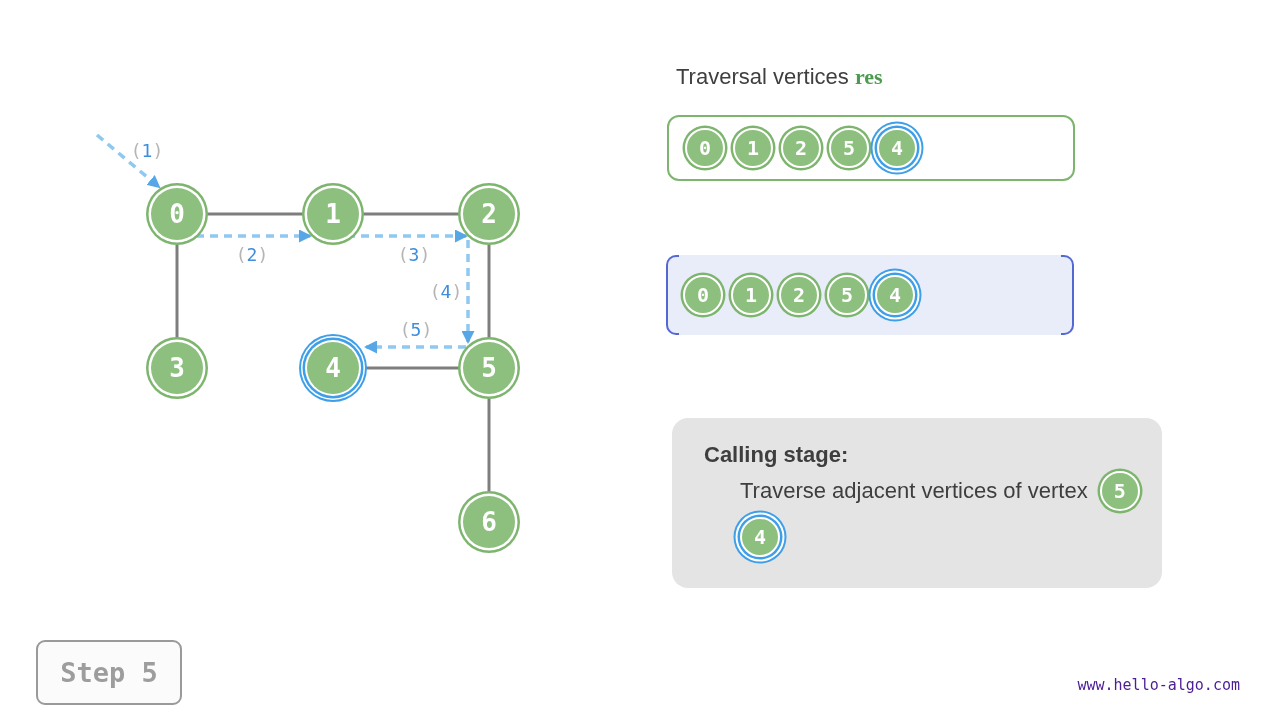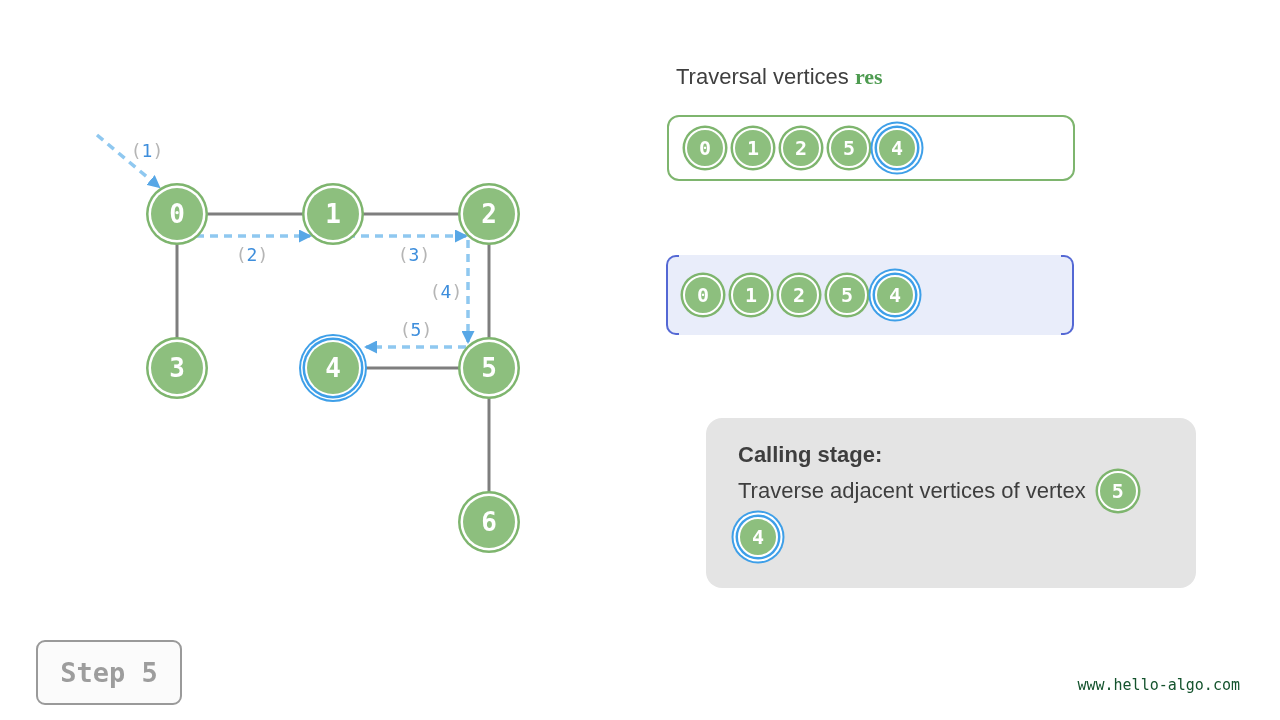--- a/index.html
+++ b/index.html
@@ -31,35 +31,35 @@
   
   .visited-box{position:absolute;left:666px;top:255px;width:408px;height:80px;box-sizing:border-box;
                background:var(--visited-bg);border-radius:10px;
                display:flex;align-items:center;}
   .visited-box .circles{display:flex;align-items:center;gap:8px;padding-left:17px;}
   .bracket{position:absolute;top:0;bottom:0;width:13px;box-sizing:border-box;}
   .bracket.left{left:0;border:2.5px solid var(--bracket);border-right:none;border-radius:10px 0 0 10px;}
   .bracket.right{right:0;border:2.5px solid var(--bracket);border-left:none;border-radius:0 10px 10px 0;}
 
   
-  .calling-box{position:absolute;left:706px;top:418px;width:490px;height:170px;box-sizing:border-box;
+  .calling-box{position:absolute;left:672px;top:418px;width:490px;height:170px;box-sizing:border-box;
                background:#E4E4E4;border-radius:16px;padding:24px 12px 0 32px;color:#3E3E3E;}
   .c-title{font-weight:bold;font-size:22px;line-height:26px;}
-  .c-row{display:flex;align-items:center;gap:12px;height:46px;font-size:22px;}
+  .c-row{display:flex;align-items:center;gap:12px;height:46px;font-size:22px;margin-left:36px;}
   .c-row:first-of-type{margin-top:12px;}
 
   
   .step-badge{position:absolute;left:36px;top:640px;width:146px;height:65px;box-sizing:border-box;
               border:2px solid #9A9A9A;border-radius:9px;background:#FBFBFB;
               display:flex;align-items:center;justify-content:center;
               font-family:"DejaVu Sans Mono", monospace;font-weight:bold;font-size:27px;color:#9D9D9D;}
 
   
   .watermark{position:absolute;right:40px;top:676px;
-             font-family:"DejaVu Sans Mono", monospace;font-size:15px;color:#14532d;}
+             font-family:"DejaVu Sans Mono", monospace;font-size:15px;color:#4c1d95;}
 </style>
 </head>
 <body>
 
 <div class="canvas">
 
   <svg id="graph-svg" width="640" height="620" viewBox="0 0 640 620">
     <defs>
       <marker id="ah" markerUnits="userSpaceOnUse" markerWidth="13" markerHeight="13" refX="11" refY="6.5" orient="auto">
         <path id="ah-path" d="M0,0 L13,6.5 L0,13 Z" fill="#57A7E6"></path>

